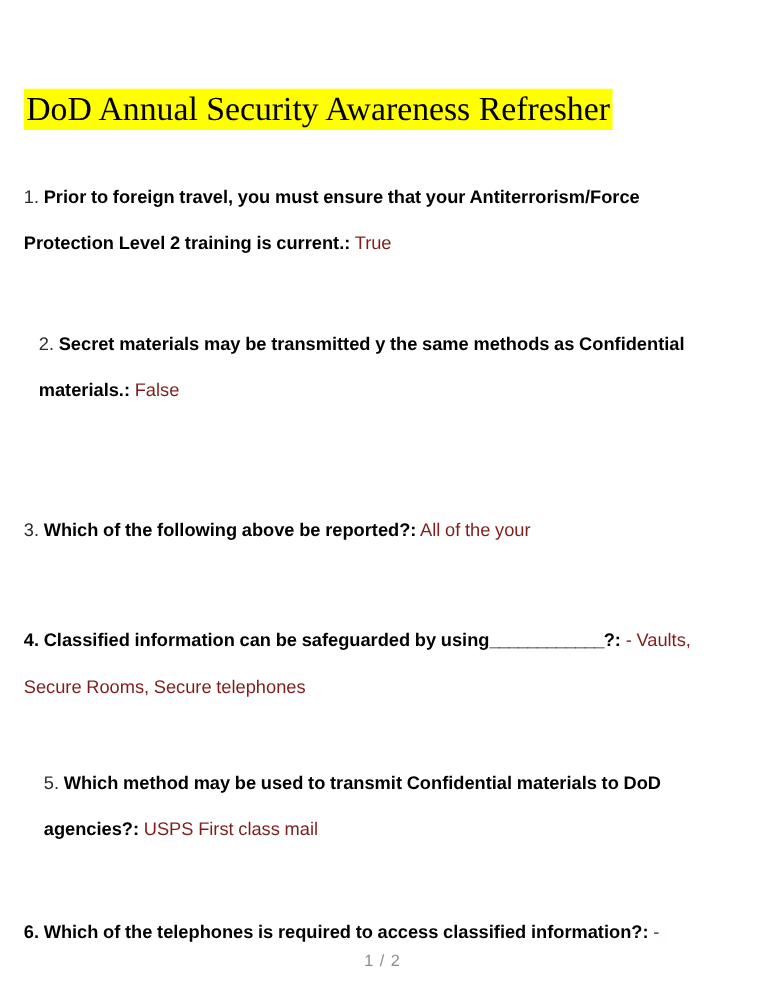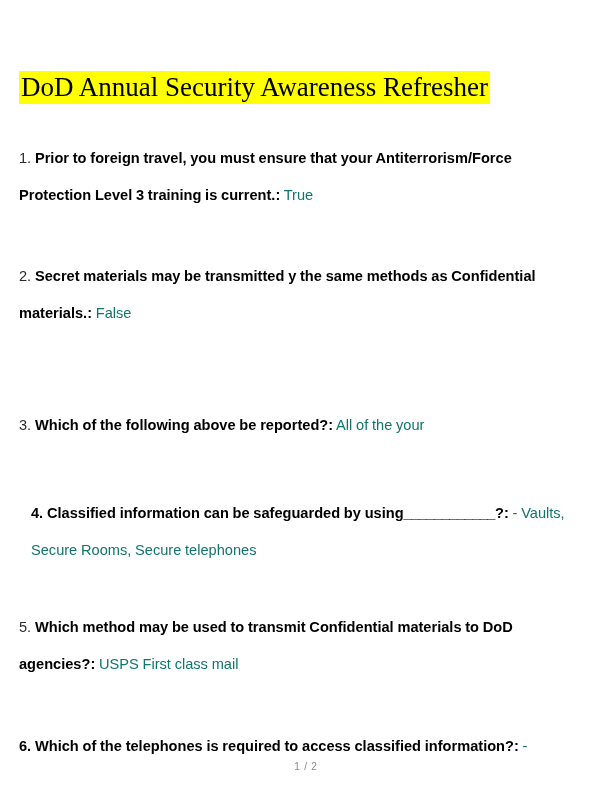--- a/index.html
+++ b/index.html
@@ -58,83 +58,83 @@
   .qa-num.bold {
     font-weight: bold;
     color: #000000;
   }
   .qa-q {
     font-weight: bold;
     color: #000000;
   }
   .qa-a {
     font-weight: normal;
-    color: #0f766e;
+    color: #7f1d1d;
   }
   .blank {
     font-weight: bold;
     letter-spacing: -0.5px;
   }
 
   
   .footer {
     position: absolute;
     left: 0;
     right: 0;
     top: 761px;
     text-align: center;
-    font-size: 10px;
+    font-size: 13px;
     letter-spacing: 0.8px;
     color: #8c8c8c;
   }
 </style>
 </head>
 <body>
 
 <div class="page">
 
   <div class="doc-title">
     <span class="hl">DoD Annual Security Awareness Refresher</span>
   </div>
 
   <div class="qa-list">
 
     <div class="qa" style="position:absolute;top:0px;left:0;width:562px;">
       <div class="qa-text">
         <span class="qa-num">1.</span>
-        <span class="qa-q">Prior to foreign travel, you must ensure that your Antiterrorism/Force Protection Level 3 training is current.:</span>
+        <span class="qa-q">Prior to foreign travel, you must ensure that your Antiterrorism/Force Protection Level 2 training is current.:</span>
         <span class="qa-a">True</span>
       </div>
     </div>
 
-    <div class="qa" style="position:absolute;top:118px;left:0;width:562px;">
+    <div class="qa" style="position:absolute;top:118px;left:12px;width:562px;">
       <div class="qa-text">
         <span class="qa-num">2.</span>
         <span class="qa-q">Secret materials may be transmitted y the same methods as Confidential materials.:</span>
         <span class="qa-a">False</span>
       </div>
     </div>
 
     <div class="qa" style="position:absolute;top:267px;left:0;width:562px;">
       <div class="qa-text">
         <span class="qa-num">3.</span>
         <span class="qa-q">Which of the following above be reported?:</span>
         <span class="qa-a">All of the your</span>
       </div>
     </div>
 
-    <div class="qa" style="position:absolute;top:355px;left:12px;width:562px;">
+    <div class="qa" style="position:absolute;top:355px;left:0;width:562px;">
       <div class="qa-text">
         <span class="qa-num bold">4.</span>
         <span class="qa-q">Classified information can be safeguarded by using</span><span class="qa-q blank">____________</span><span class="qa-q">?:</span>
         <span class="qa-a">- Vaults, Secure Rooms, Secure telephones</span>
       </div>
     </div>
 
-    <div class="qa" style="position:absolute;top:469px;left:0;width:562px;">
+    <div class="qa" style="position:absolute;top:469px;left:16px;width:562px;">
       <div class="qa-text">
         <span class="qa-num">5.</span>
         <span class="qa-q">Which method may be used to transmit Confidential materials to DoD agencies?:</span>
         <span class="qa-a">USPS First class mail</span>
       </div>
     </div>
 
     <div class="qa" style="position:absolute;top:588px;left:0;width:562px;">
       <div class="qa-text">
         <span class="qa-num bold">6.</span>

